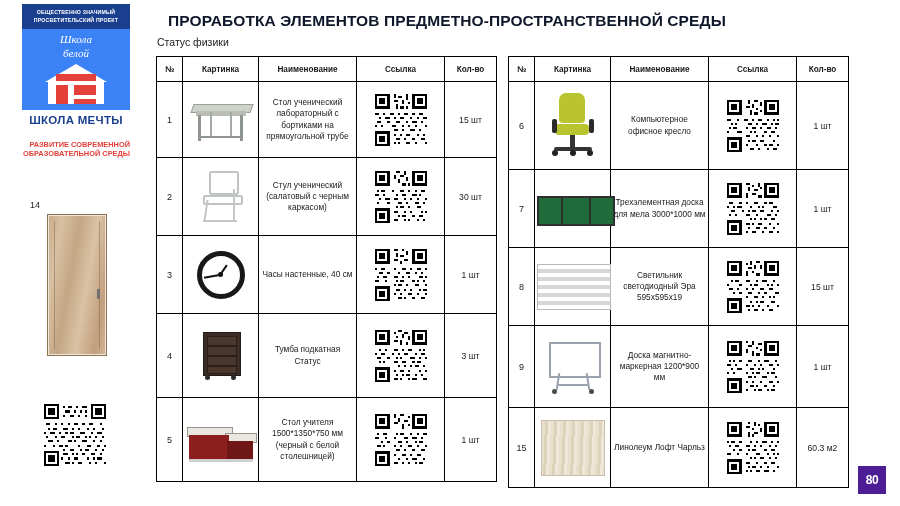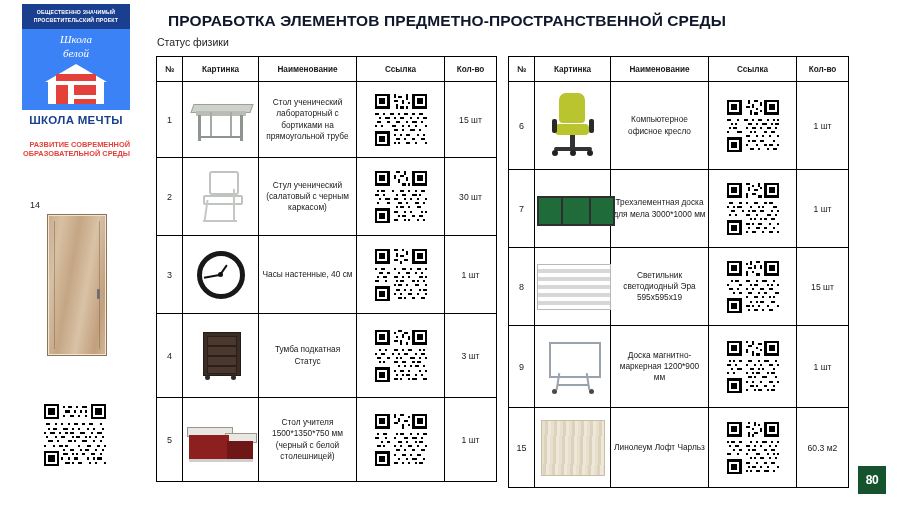--- a/index.html
+++ b/index.html
@@ -288,21 +288,21 @@
     width: 62px; height: 54px;
     background: repeating-linear-gradient(92deg, #e8dfcd 0px, #e8dfcd 3px, #ddd2bb 3px, #ddd2bb 6px, #efe8da 6px, #efe8da 9px);
     border: 1px solid #c9bfa8;
   }
 
   
   .footer-badge {
     position: absolute;
     right: 14px; bottom: 12px;
     width: 28px; height: 28px;
-    background: #14532d;
+    background: #4c1d95;
     color: #ffffff;
     font-size: 12px;
     font-weight: bold;
     display: flex;
     align-items: center;
     justify-content: center;
     letter-spacing: -.5px;
     margin-top: 32px;
   }
 </style>

